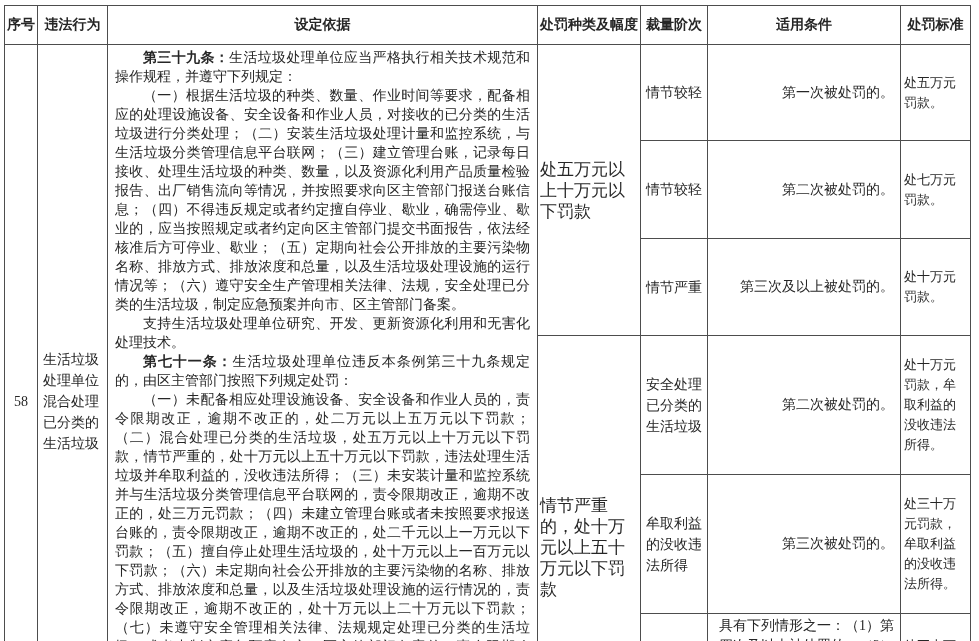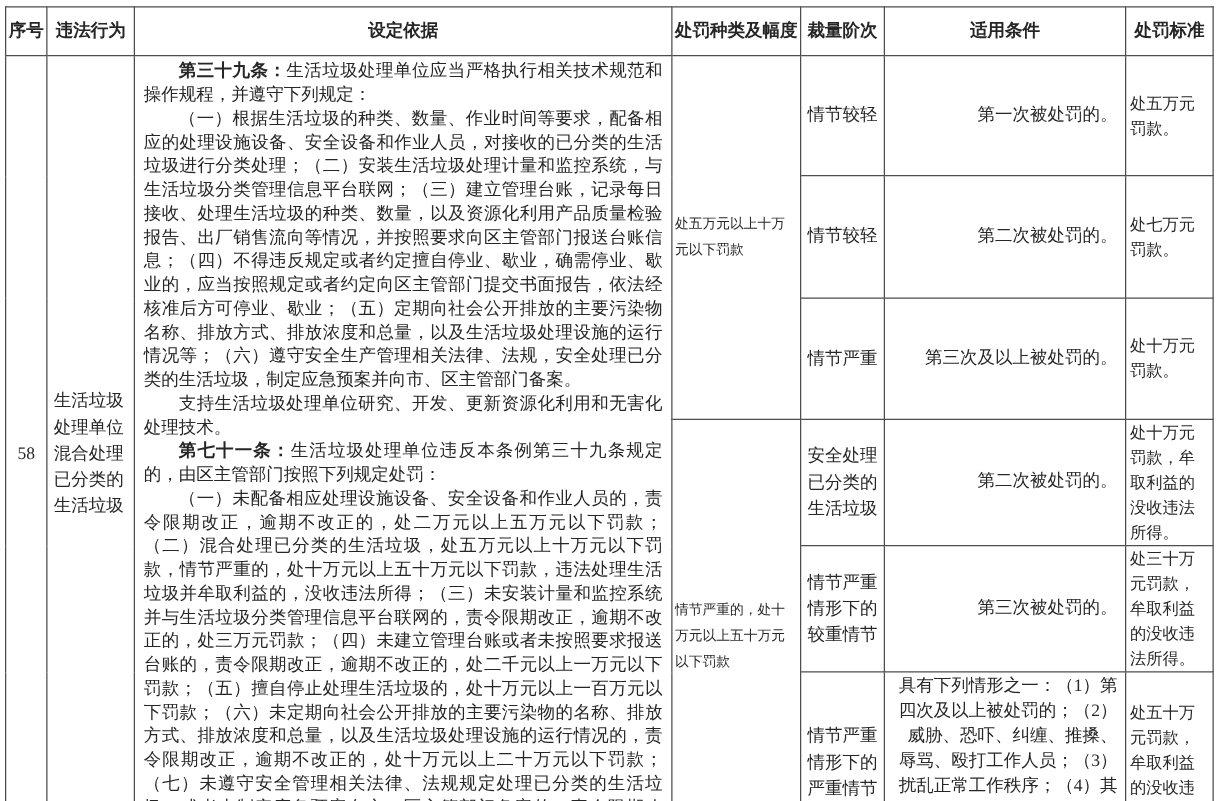--- a/index.html
+++ b/index.html
@@ -62,36 +62,36 @@
     line-height: 19px;
     text-align: justify;
   }
   td.basis-cell .para {
     text-indent: 2em;
     text-align: justify;
   }
   td.ptype-cell {
     padding: 2px 2px;
     line-height: 21px;
-    font-size: 11px;
+    font-size: 17px;
     text-align: left;
   }
   td.level-cell {
     text-align: left;
     padding: 2px 5px;
     line-height: 21px;
   }
   td.cond-cell {
     text-align: right;
     padding: 2px 6px;
     line-height: 20px;
   }
   td.std-cell {
     text-align: left;
-    padding: 0 3px;
+    padding: 19px 3px;
     line-height: 20px;
     font-size: 13px;
   }
   b.clause-label { font-weight: bold; }
 </style>
 </head>
 <body>
 
 <div class="page">
   <table class="law-table">
@@ -141,21 +141,21 @@
         <td class="cond-cell">第三次及以上被处罚的。</td>
         <td class="std-cell">处十万元罚款。</td>
       </tr>
       <tr class="h4">
         <td class="ptype-cell" rowspan="3">情节严重的，处十万元以上五十万元以下罚款</td>
         <td class="level-cell">安全处理已分类的生活垃圾</td>
         <td class="cond-cell">第二次被处罚的。</td>
         <td class="std-cell">处十万元罚款，牟取利益的没收违法所得。</td>
       </tr>
       <tr class="h5">
-        <td class="level-cell">情节严重情形下的较重情节</td>
+        <td class="level-cell">牟取利益的没收违法所得</td>
         <td class="cond-cell">第三次被处罚的。</td>
         <td class="std-cell">处三十万元罚款，牟取利益的没收违法所得。</td>
       </tr>
       <tr class="h6">
         <td class="level-cell">情节严重情形下的严重情节</td>
         <td class="cond-cell">具有下列情形之一：（1）第四次及以上被处罚的；（2）威胁、恐吓、纠缠、推搡、辱骂、殴打工作人员；（3）扰乱正常工作秩序；（4）其他造成较大影响和严重后果的行为。</td>
         <td class="std-cell">处五十万元罚款，牟取利益的没收违法所得。</td>
       </tr>
     </tbody>
   </table>

